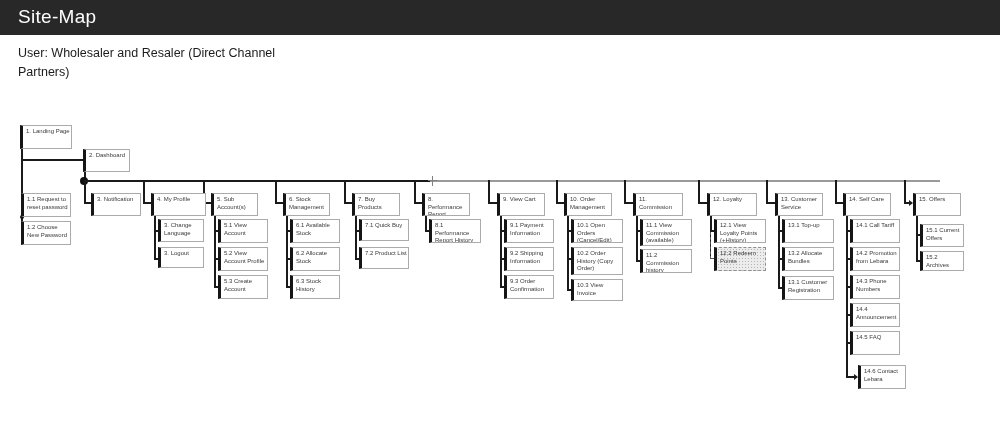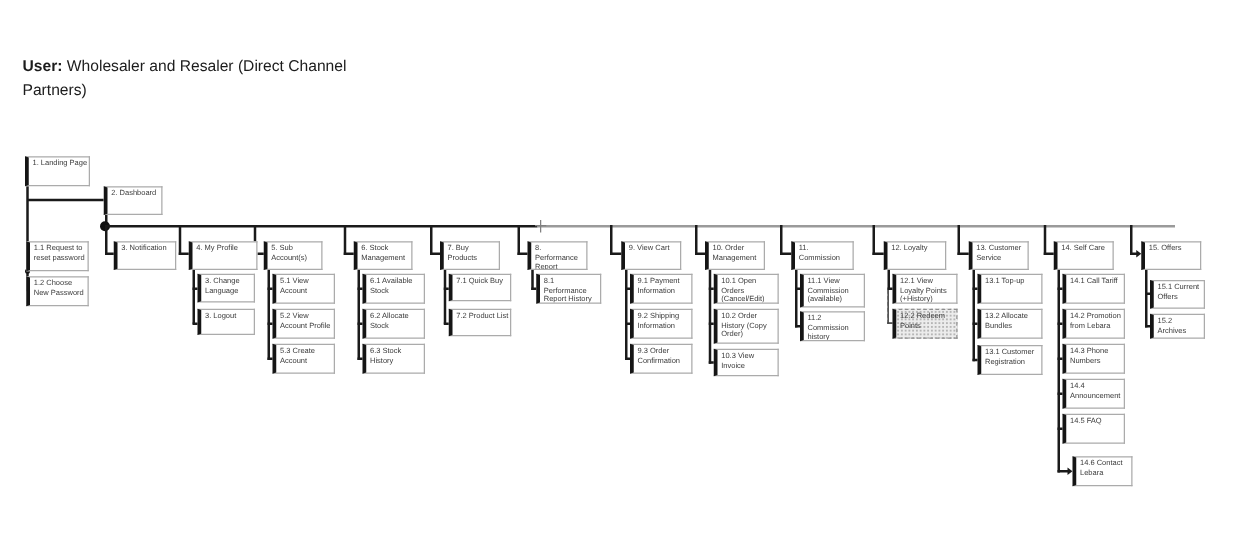--- a/index.html
+++ b/index.html
@@ -1,40 +1,43 @@
 <!DOCTYPE html>
 <html><head>
 <meta charset="utf-8">
 <style>
   html,body{margin:0;padding:0;background:#fff;}
   #stage{position:relative;width:1000px;height:440px;background:#fff;overflow:hidden;
          font-family:"Liberation Sans",sans-serif;}
   #titlebar{position:absolute;left:0;top:0;width:1000px;height:35px;background:#282828;}
   #titlebar span{position:absolute;left:18px;top:6px;color:#fdfdfd;font-size:19px;font-weight:400;letter-spacing:.3px;}
   #subtitle{position:absolute;left:18px;top:44px;width:292px;font-size:12.5px;color:#1c1c1c;line-height:1.55;}
-  #subtitle b{font-weight:700;}
+  #subtitle b{font-weight:400;}
   .node{position:absolute;background:#fff;border:1px solid #ababab;border-left:3px solid #151515;
         box-sizing:border-box;font-size:6px;line-height:1.25;color:#3a3a3a;
         padding:2px 1px 1px 3px;overflow:hidden;}
   .node.shaded{background-color:#ececec;
         background-image:radial-gradient(circle,#b5b5b5 .6px,transparent .7px);
         background-size:3px 3px;border:1px dashed #8f8f8f;border-left:3px solid #151515;}
   .ln{position:absolute;background:#1a1a1a;}
   .ln.gray{background:#9a9a9a;}
   .ln.dashv{width:0!important;border-left:1px dashed #555;}
   .ln.dashh{height:0!important;border-top:1px dashed #555;}
   .dot{position:absolute;background:#111;border-radius:50%;}
   .arrow{position:absolute;width:0;height:0;border-top:3px solid transparent;
          border-bottom:3px solid transparent;border-left:4px solid #1a1a1a;}
 </style>
 </head>
 <body>
 
 <div id="stage">
 
+  <div id="titlebar">
+    <span>Site-Map</span>
+  </div>
 
   <div id="subtitle"><b>User:</b> <span>Wholesaler and Resaler (Direct Channel Partners)</span></div>
 
   <div class="ln" style="left:21px;top:148px;width:2px;height:85px"></div>
   <div class="ln" style="left:22px;top:159px;width:61px;height:2px"></div>
   <div class="dot" style="left:20px;top:215px;width:4px;height:4px"></div>
   <div class="ln" style="left:84px;top:171px;width:2px;height:11px"></div>
   <div class="dot" style="left:80px;top:177px;width:8px;height:8px"></div>
   <div class="ln" style="left:84px;top:180px;width:346px;height:2px"></div>
   <div class="ln gray" style="left:430px;top:180px;width:510px;height:2px"></div>

